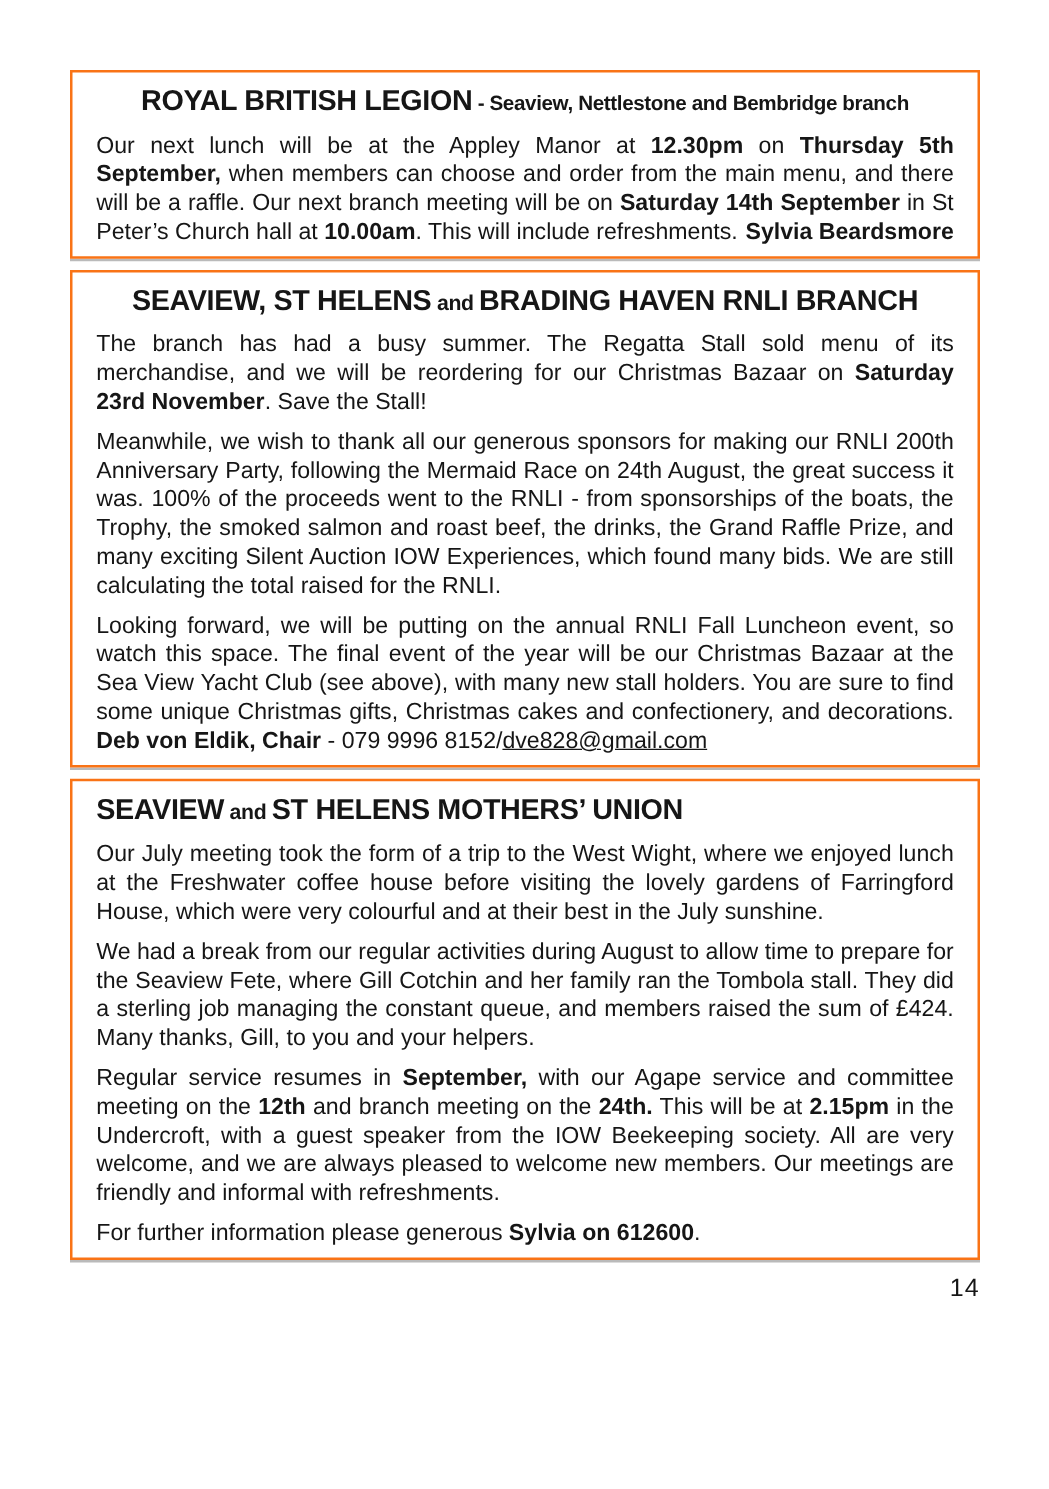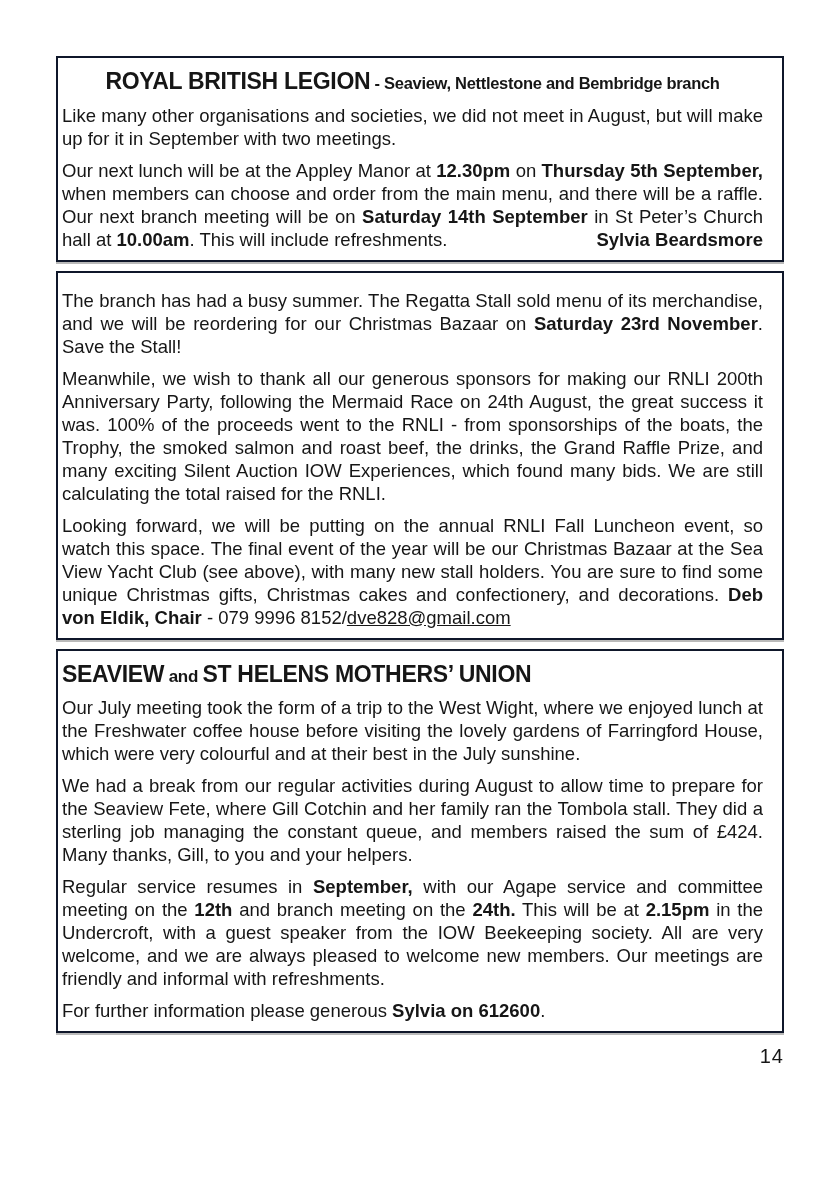--- a/index.html
+++ b/index.html
@@ -9,23 +9,23 @@
     background: #ffffff;
     overflow: hidden;
     font-family: "Liberation Sans", sans-serif;
     color: #161616;
   }
   .page {
     width: 839px; height: 1191px;
     padding: 56px 55px 0 56px;
   }
   .box {
-    border: 2px solid #0f172a;
+    border: 2px solid #f97316;
     box-shadow: 0 2px 0 rgba(130,130,130,0.55);
-    padding: 7px 19px 9px 4px;
+    padding: 7px 19px 9px 19px;
     margin-bottom: 9px;
     background: #ffffff;
   }
   .title {
     margin: 2px 0 7px 0;
     font-weight: 700;
     letter-spacing: -0.3px;
     line-height: 1.15;
     white-space: nowrap;
   }
@@ -52,26 +52,26 @@
   }
 </style>
 </head>
 <body>
 
 <div class="page">
 
   <section class="box">
     <h2 class="title t-center"><span class="sz-xl">ROYAL BRITISH LEGION</span><span class="sz-md"> - Seaview, Nettlestone and Bembridge branch</span></h2>
     <div class="paras">
-        <p class="para"><span>Like many other organisations and societies, we did not meet in August, but will make up for it in September with two meetings.</span></p>
         <p class="para"><span>Our next lunch will be at the Appley Manor at </span><span class="b">12.30pm</span><span> on </span><span class="b">Thursday 5th September,</span><span> when members can choose and order from the main menu, and there will be a raffle. Our next branch meeting will be on </span><span class="b">Saturday 14th September</span><span> in St Peter’s Church hall at </span><span class="b">10.00am</span><span>. This will include refreshments.</span><span class="b fr">Sylvia Beardsmore</span></p>
       </div>
   </section>
 
   <section class="box">
+    <h2 class="title t-center"><span class="sz-xl">SEAVIEW, ST HELENS</span><span class="sz-and"> and </span><span class="sz-xl">BRADING HAVEN RNLI BRANCH</span></h2>
     <div class="paras">
         <p class="para"><span>The branch has had a busy summer. The Regatta Stall sold menu of its merchandise, and we will be reordering for our Christmas Bazaar on </span><span class="b">Saturday 23rd November</span><span>. Save the Stall!</span></p>
         <p class="para"><span>Meanwhile, we wish to thank all our generous sponsors for making our RNLI 200th Anniversary Party, following the Mermaid Race on 24th August, the great success it was. 100% of the proceeds went to the RNLI - from sponsorships of the boats, the Trophy, the smoked salmon and roast beef, the drinks, the Grand Raffle Prize, and many exciting Silent Auction IOW Experiences, which found many bids. We are still calculating the total raised for the RNLI.</span></p>
         <p class="para"><span>Looking forward, we will be putting on the annual RNLI Fall Luncheon event, so watch this space. The final event of the year will be our Christmas Bazaar at the Sea View Yacht Club (see above), with many new stall holders. You are sure to find some unique Christmas gifts, Christmas cakes and confectionery, and decorations.  </span><span class="b">Deb von Eldik, Chair</span><span> - 079 9996 8152/</span><span class="u">dve828@gmail.com</span></p>
       </div>
   </section>
 
   <section class="box">
     <h2 class="title t-left"><span class="sz-xl">SEAVIEW</span><span class="sz-and"> and </span><span class="sz-xl">ST HELENS MOTHERS’ UNION</span></h2>
     <div class="paras">

